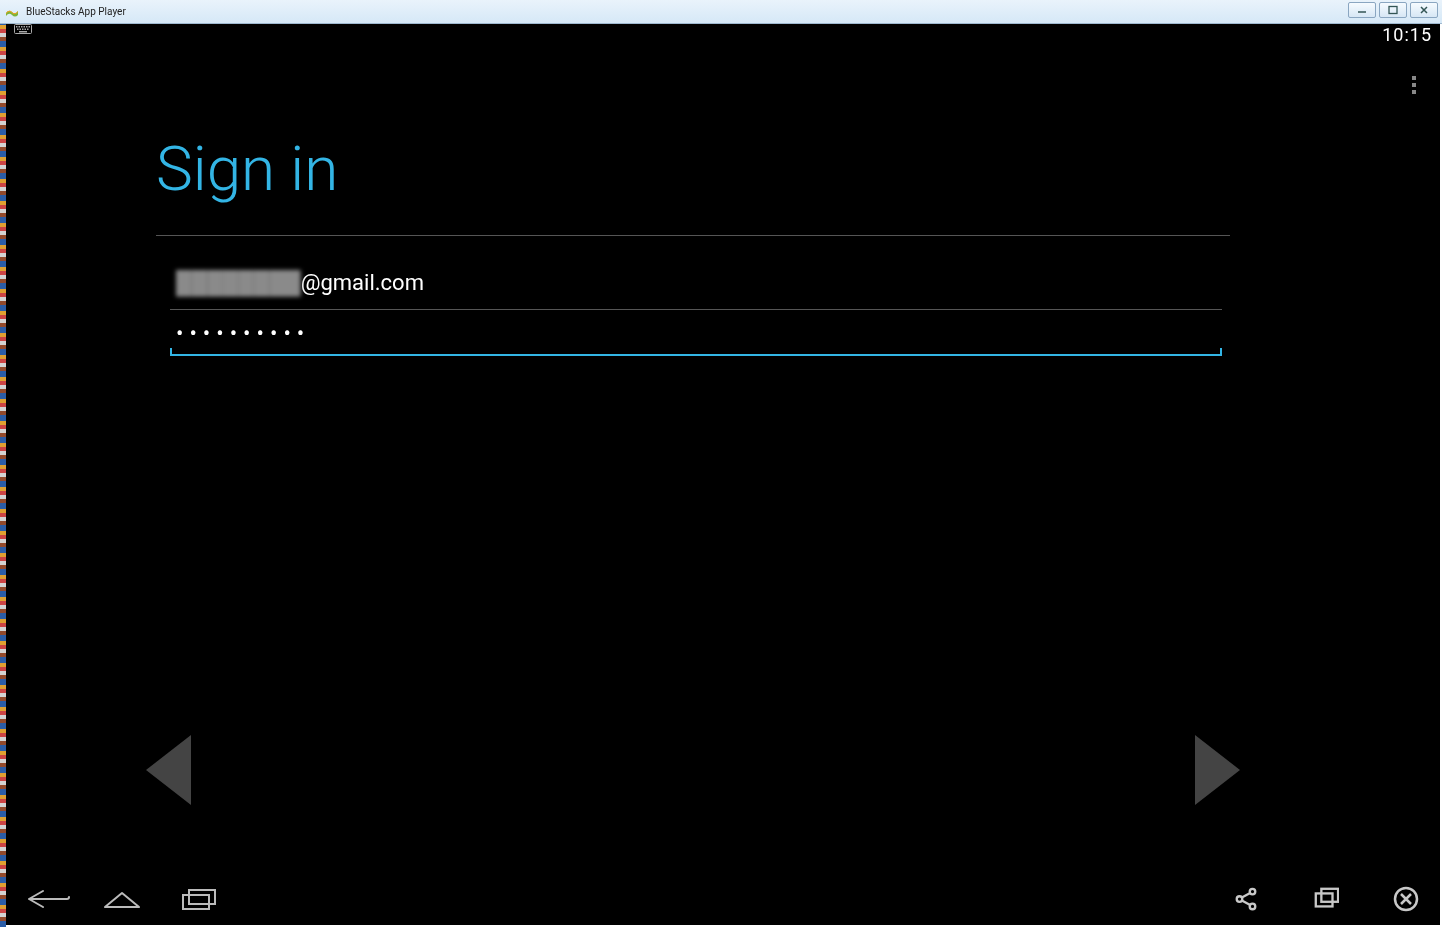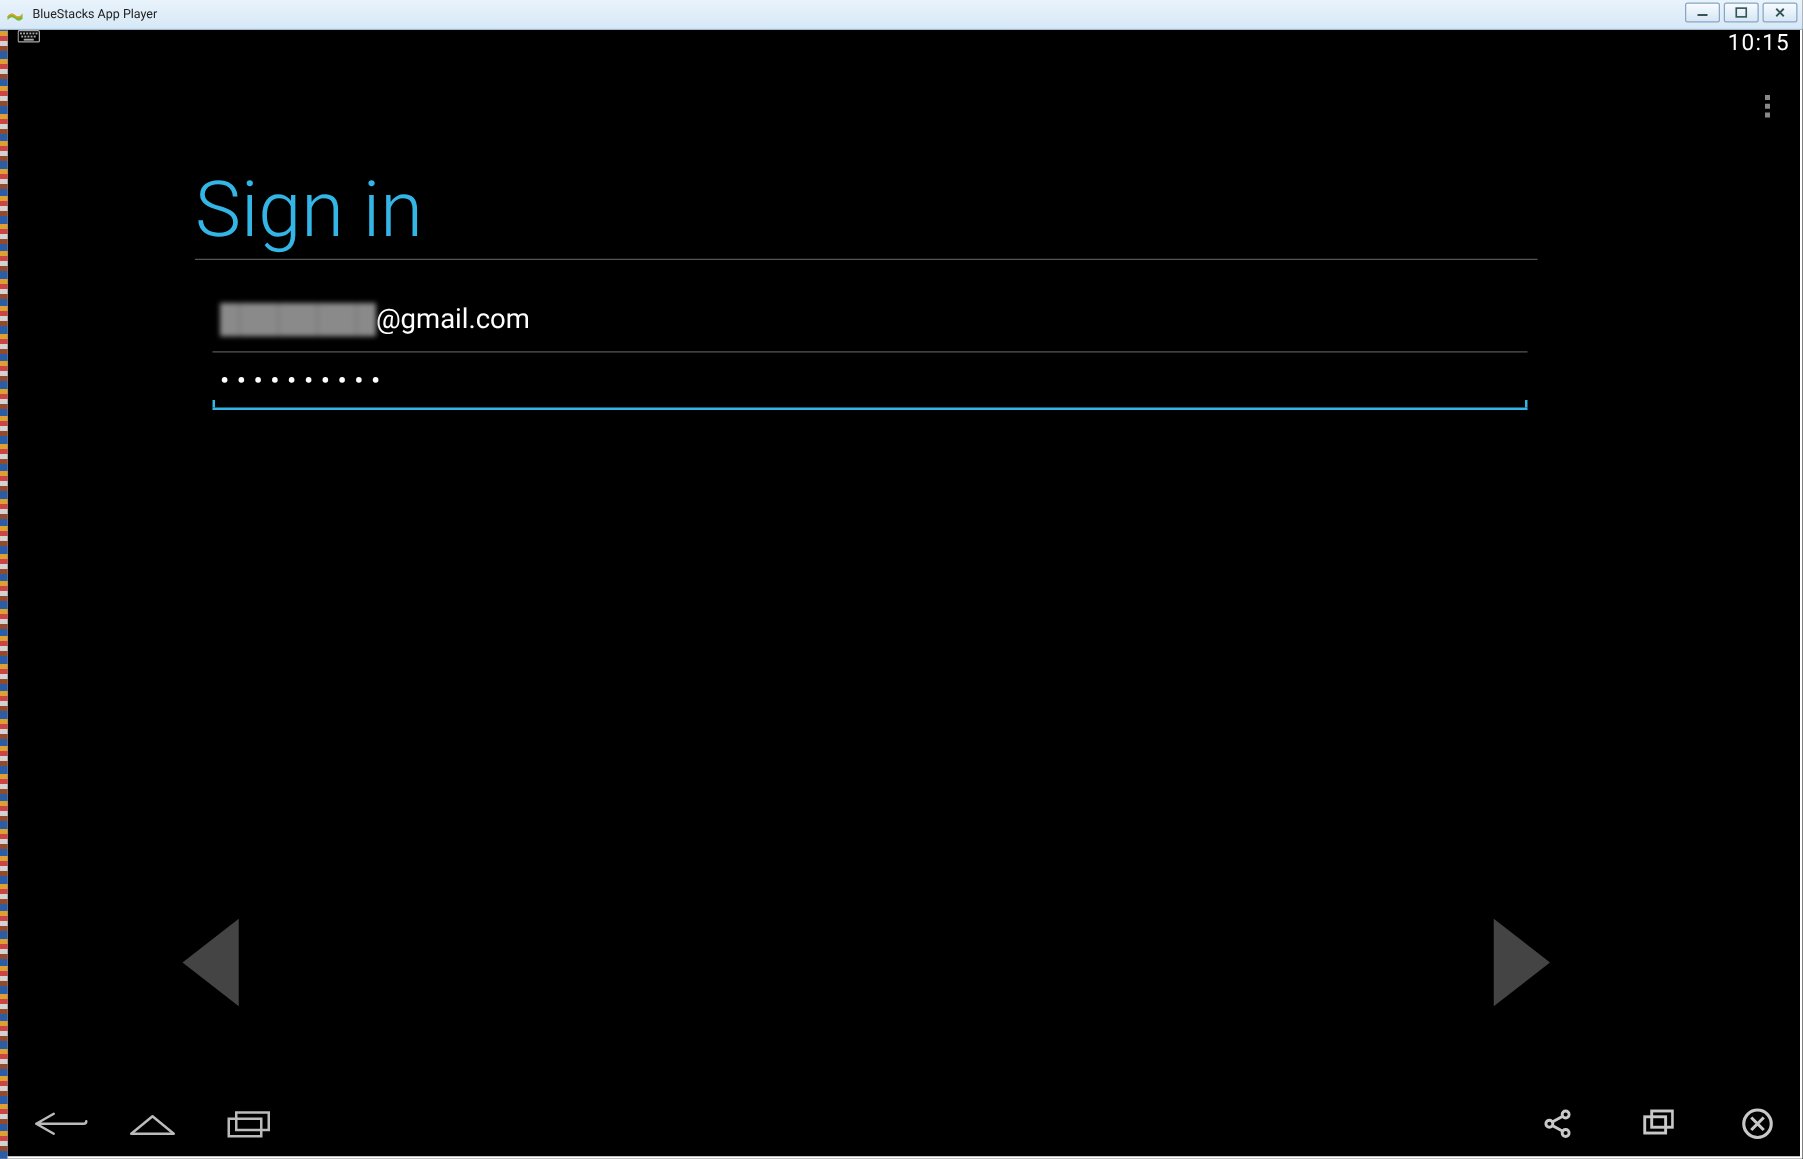--- a/index.html
+++ b/index.html
@@ -84,21 +84,21 @@
     
     .form-area {
       position: absolute;
       left: 150px; right: 210px; top: 108px;
     }
     .signin-title {
       font-size: 62px;
       font-weight: 300;
       color: #33b5e5;
       letter-spacing: 0px;
-      margin-bottom: 2px;
+      margin-bottom: 30px;
     }
     .title-divider {
       height: 1px;
       background: #555;
       margin-bottom: 18px;
       width: 1074px;
     }
     .field-wrap {
       width: 1052px;
       margin-left: 14px;

